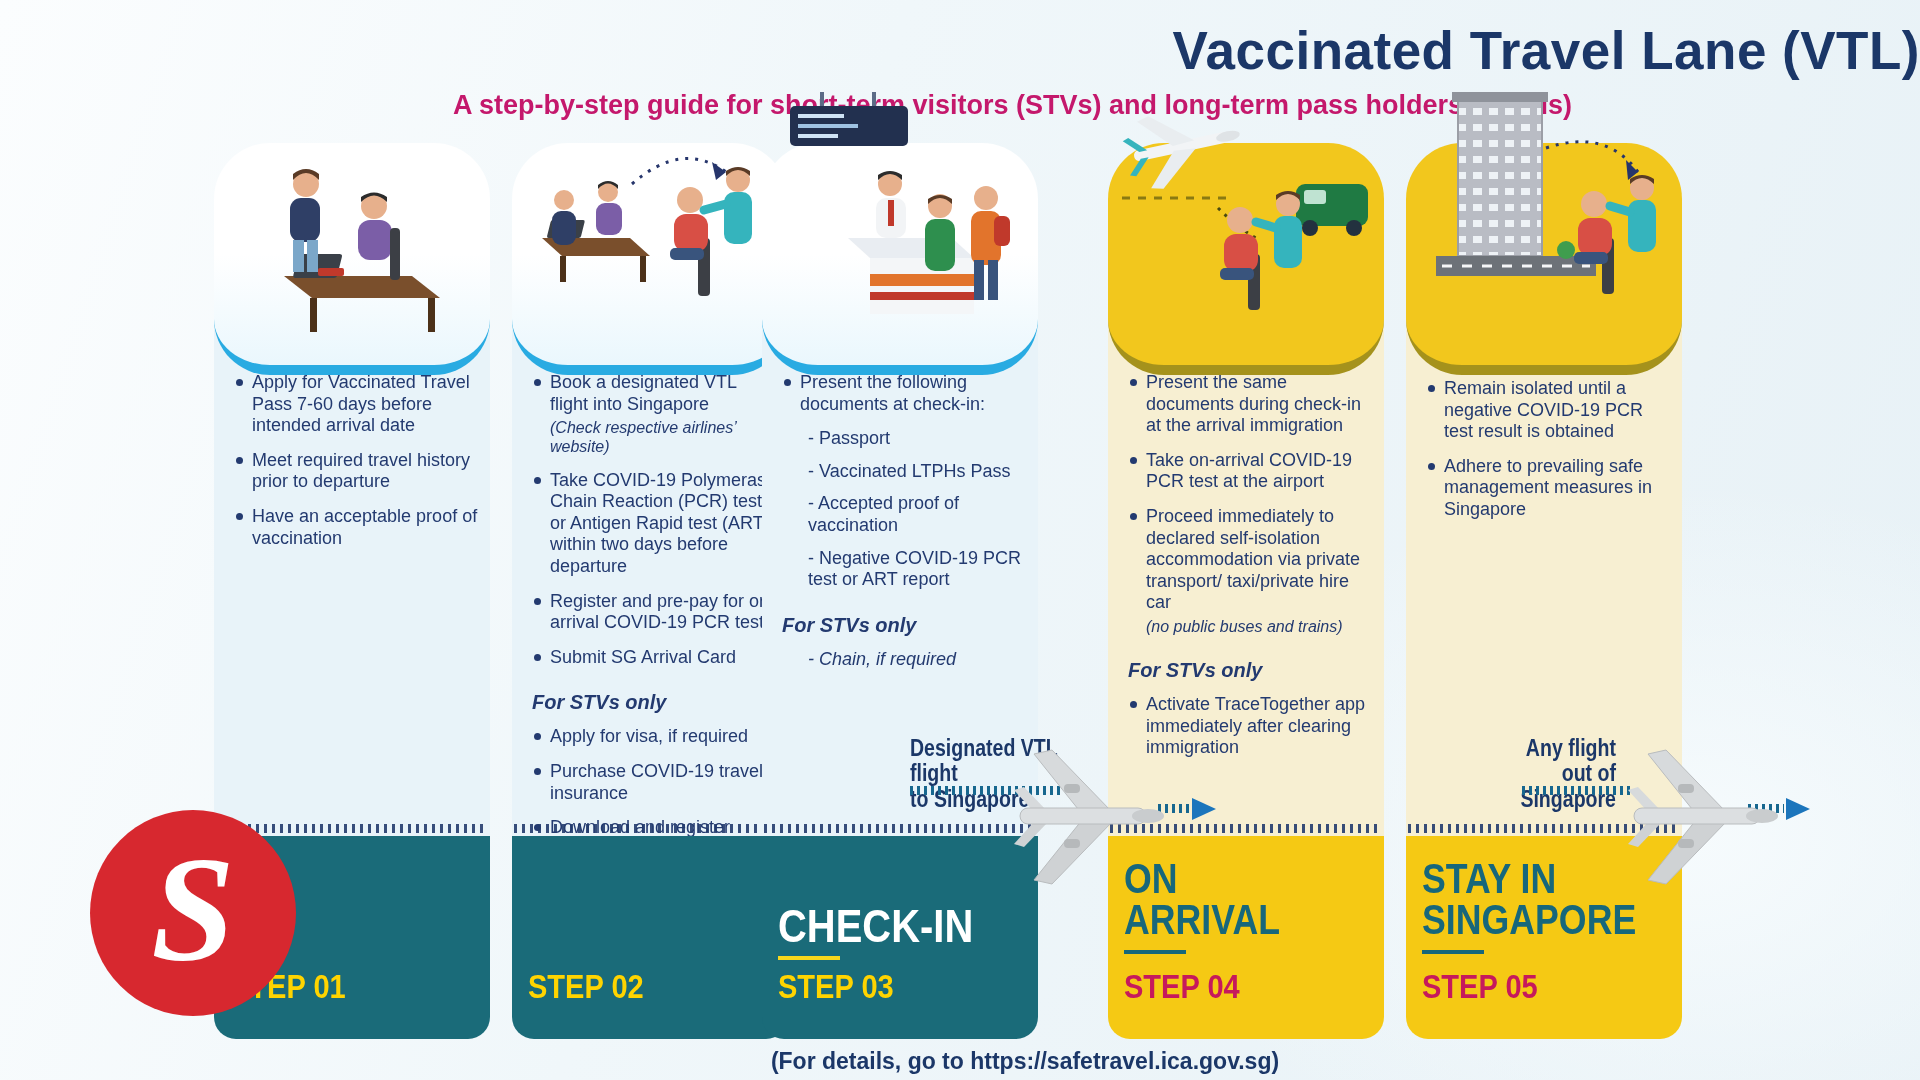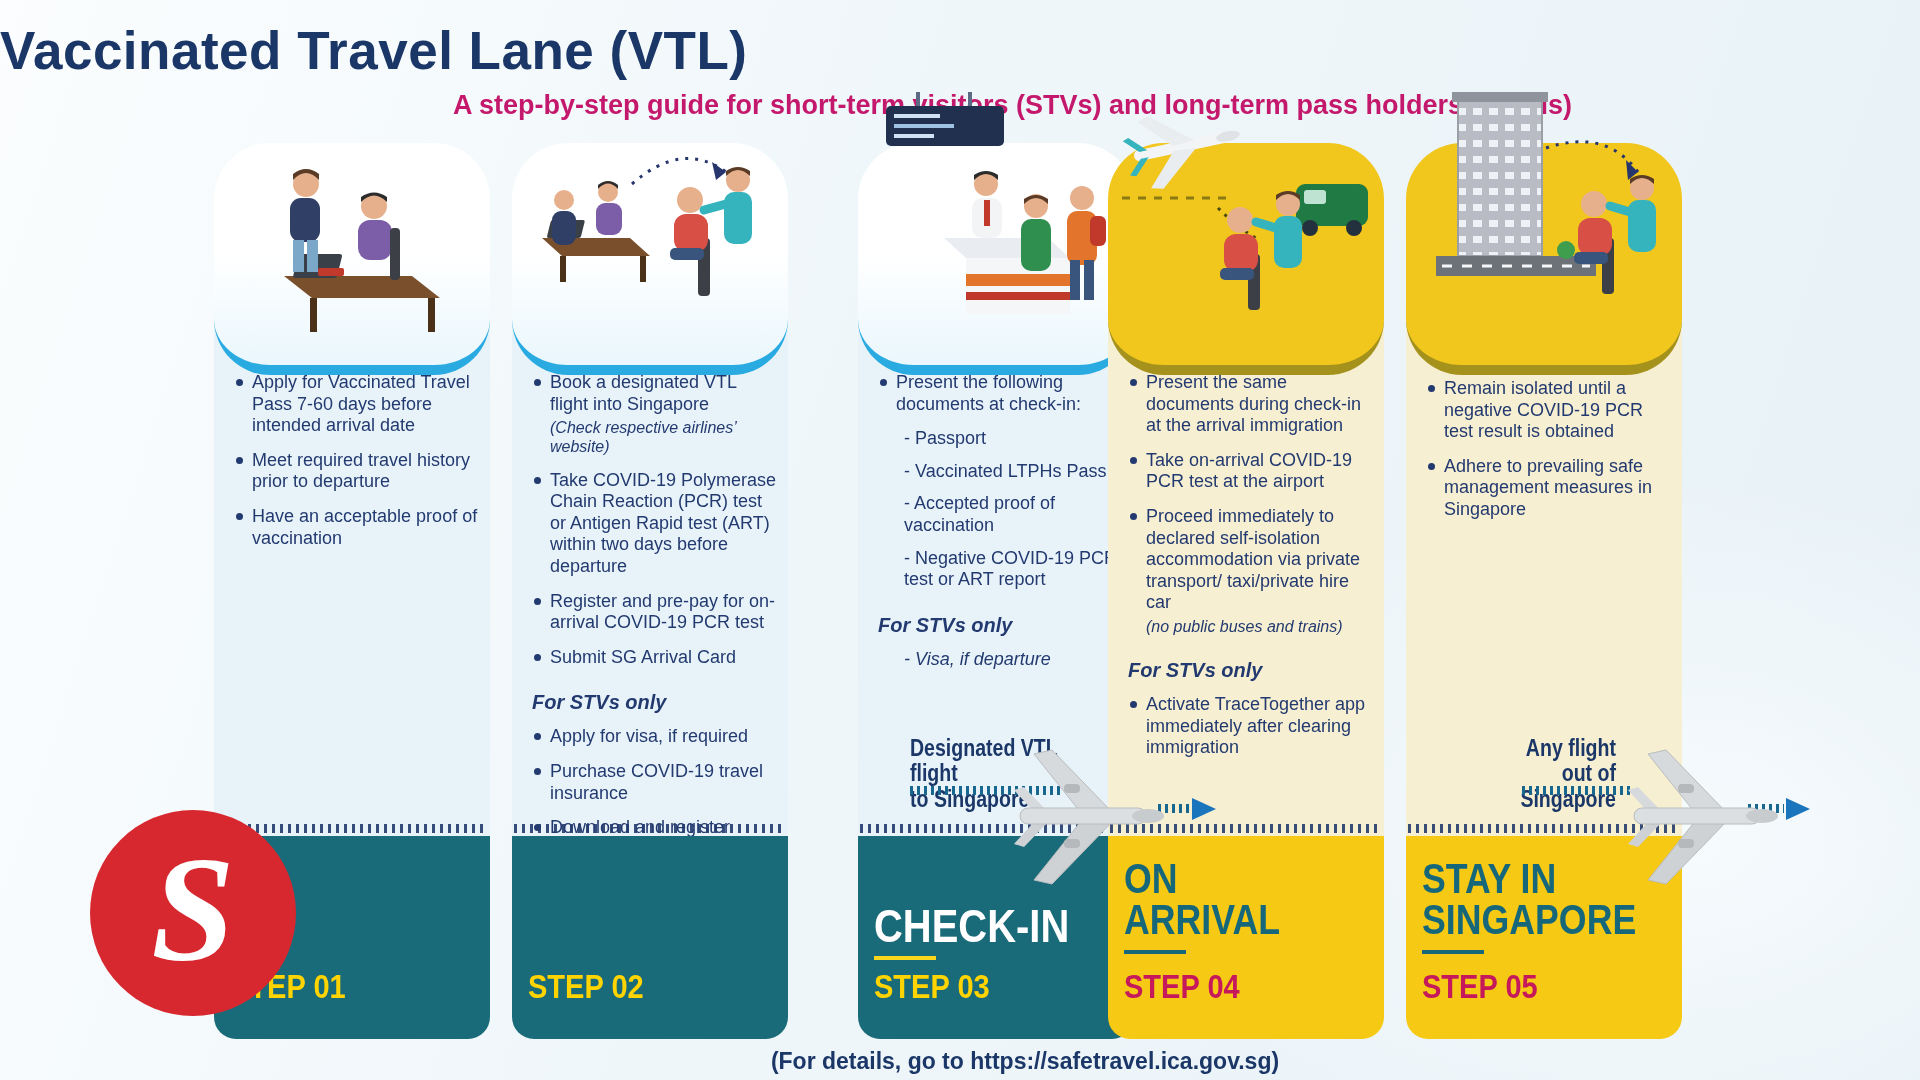--- a/index.html
+++ b/index.html
@@ -3,28 +3,28 @@
 <meta charset="utf-8">
 <style>
   html,body{margin:0;padding:0;background:#dfe9ef;}
   #canvas{
     position:relative;width:1920px;height:1080px;overflow:hidden;
     font-family:"Liberation Sans",sans-serif;
     background:
       radial-gradient(ellipse 900px 600px at 88% 78%, #f6fbfd 0%, rgba(246,251,253,0) 60%),
       linear-gradient(108deg,#fbfdfe 0%,#f0f7fa 40%,#e7f1f6 100%);
   }
-  .title{position:absolute;top:20px;left:0;width:1920px;text-align:left;
+  .title{position:absolute;top:20px;left:0;width:1920px;text-align:right;
     font-size:53px;font-weight:bold;color:#1b3768;letter-spacing:.5px;}
   .subtitle{position:absolute;top:90px;left:105px;width:1815px;text-align:center;
     font-size:27px;font-weight:bold;color:#c4186c;}
 
   
   .card{position:absolute;top:0;height:1080px;width:276px;}
-  .c1{left:214px}.c2{left:512px}.c3{left:858px}.c4{left:1108px}.c5{left:1406px}
+  .c1{left:214px}.c2{left:512px}.c3{left:762px}.c4{left:1108px}.c5{left:1406px}
   .body{position:absolute;top:275px;left:0;width:276px;height:561px;}
   .body.blue{background:#e8f3f9;}
   .body.cream{background:#f7efd2;}
   .stage{position:absolute;top:143px;left:0;width:276px;height:232px;
     border-radius:56px;box-sizing:border-box;}
   .stage.sky{background:linear-gradient(180deg,#ffffff 50%,#eaf7fd 100%);
     border-bottom:10px solid #29abe2;}
   .stage.gold{background:#f2c71d;border-bottom:10px solid #a5921c;}
   .illus{position:absolute;top:88px;left:0;width:276px;height:276px;}
 
@@ -189,21 +189,21 @@
       <rect x="212" y="172" width="10" height="40" fill="#39547d"></rect>
       <rect x="226" y="172" width="10" height="40" fill="#39547d"></rect>
     </svg>
     <ul class="items">
       <li class="b"><span>Present the following documents at check-in:</span></li>
       <li class="sub"><span>- Passport</span></li>
       <li class="sub"><span>- Vaccinated LTPHs Pass</span></li>
       <li class="sub"><span>- Accepted proof of vaccination</span></li>
       <li class="sub"><span>- Negative COVID-19 PCR test or ART report</span></li>
       <li class="stv"><span>For STVs only</span></li>
-      <li class="sub it"><span>- Visa, if departure</span></li>
+      <li class="sub it"><span>- Chain, if required</span></li>
     </ul>
     <div class="perf"></div>
     <div class="band teal">
       <div class="heading">CHECK-IN</div>
       <div class="underline"></div>
       <div class="step y">STEP 03</div>
     </div>
   </div>
 
   <div class="card c4">

